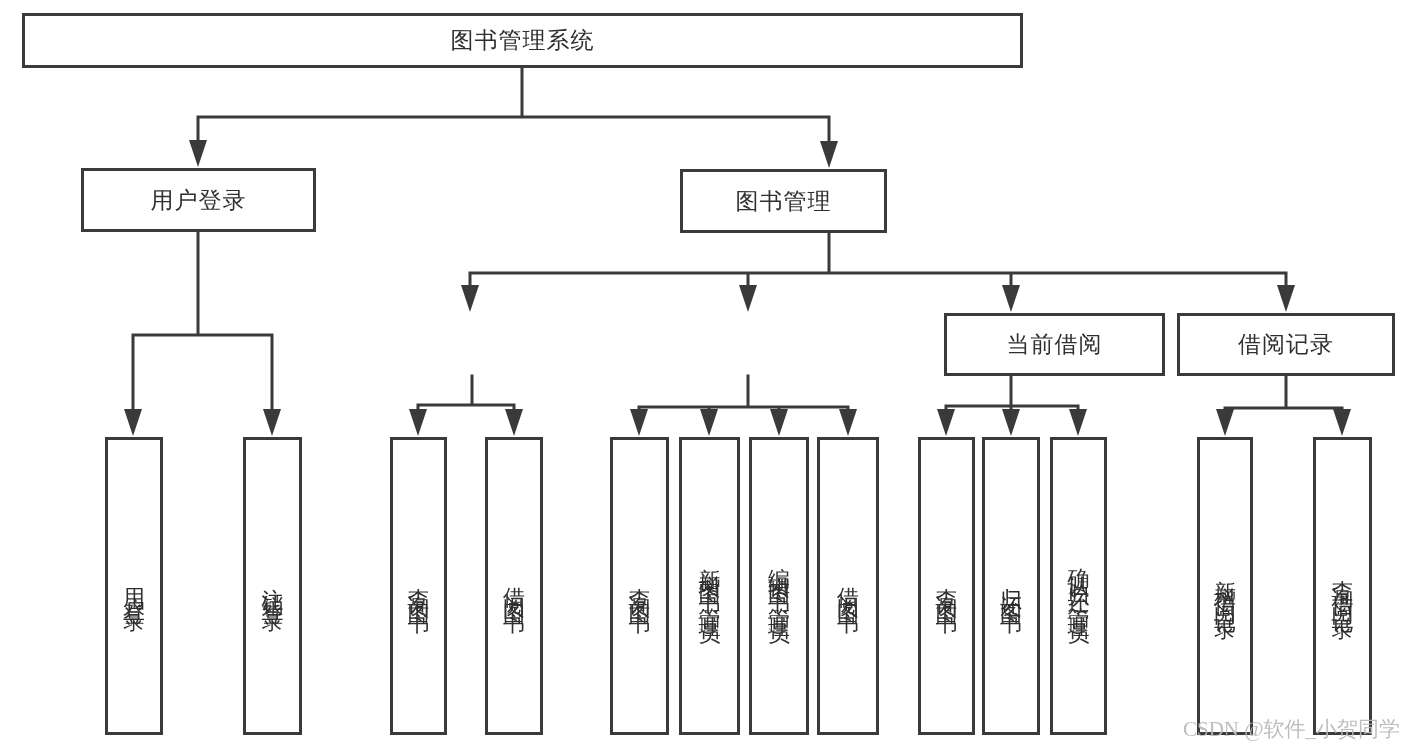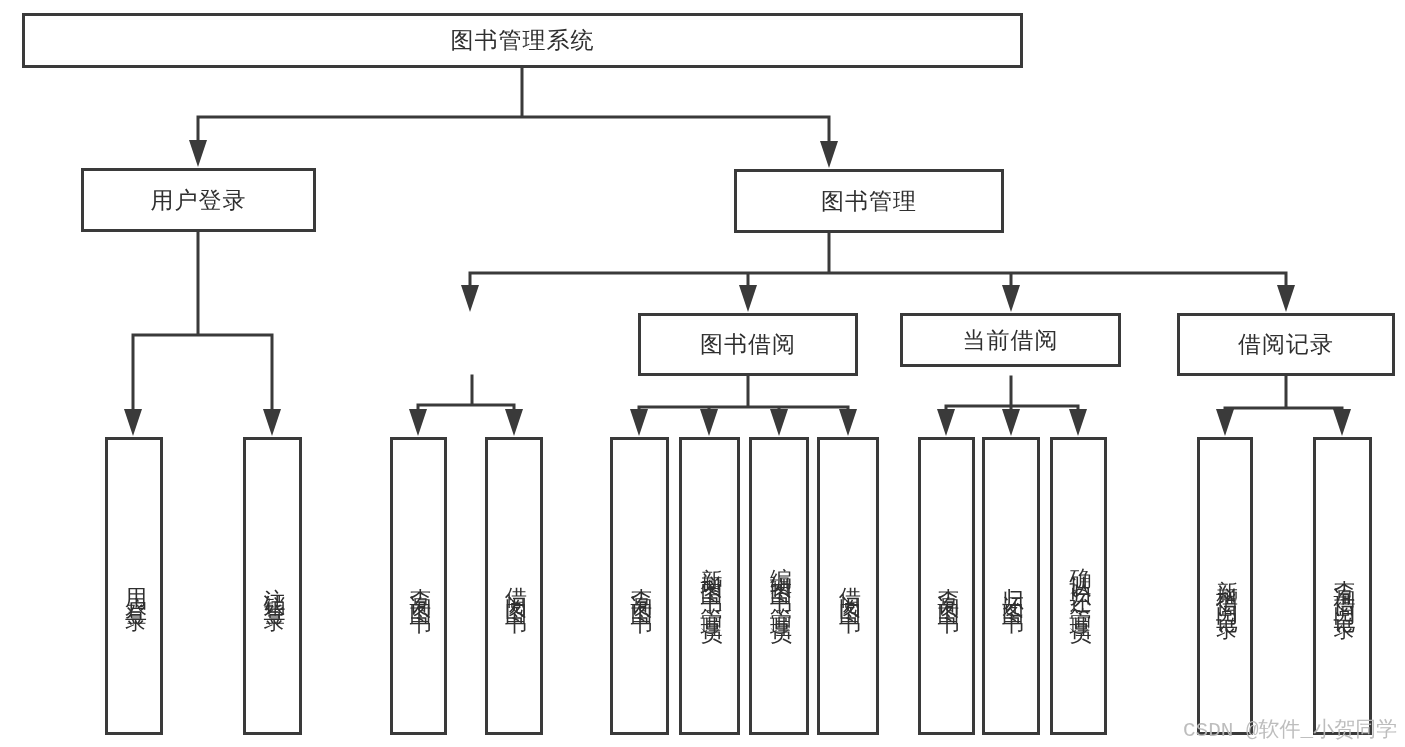--- a/index.html
+++ b/index.html
@@ -2,21 +2,21 @@
 <html><head>
 <meta charset="utf-8">
 <style>
   html, body { margin: 0; padding: 0; background: #ffffff; }
   .canvas {
     position: relative;
     width: 1405px;
     height: 747px;
     background: #ffffff;
     overflow: hidden;
-    font-family: Liberation Mono, monospace;
+    font-family: Liberation Serif, serif;
     color: #2f2f2f;
   }
   svg.connectors {
     position: absolute;
     left: 0; top: 0;
     width: 1405px; height: 747px;
   }
   .node {
     position: absolute;
     box-sizing: border-box;
@@ -91,28 +91,25 @@
     <use href="#arrow" transform="translate(1342,436)"></use>
   </svg>
 
   <div class="node" style="left:22px; top:13px; width:1001px; height:55px;">
     <span>图书管理系统</span>
   </div>
 
   <div class="node" style="left:81px; top:168px; width:235px; height:64px;">
     <span>用户登录</span>
   </div>
-  <div class="node" style="left:734px; top:169px; width:270px; height:64px;">
+  <div class="node" style="left:680px; top:169px; width:207px; height:64px;">
     <span>图书管理</span>
   </div>
 
-  <div class="node" style="left:638px; top:313px; width:220px; height:63px;">
-    <span>图书借阅</span>
-  </div>
-  <div class="node" style="left:900px; top:313px; width:221px; height:54px;">
+  <div class="node" style="left:944px; top:313px; width:221px; height:63px;">
     <span>当前借阅</span>
   </div>
   <div class="node" style="left:1177px; top:313px; width:218px; height:63px;">
     <span>借阅记录</span>
   </div>
 
   <div class="node leaf" style="left:105px; top:437px; width:58px; height:298px;">
     <span>用户登录</span>
   </div>
   <div class="node leaf" style="left:243px; top:437px; width:59px; height:298px;">

